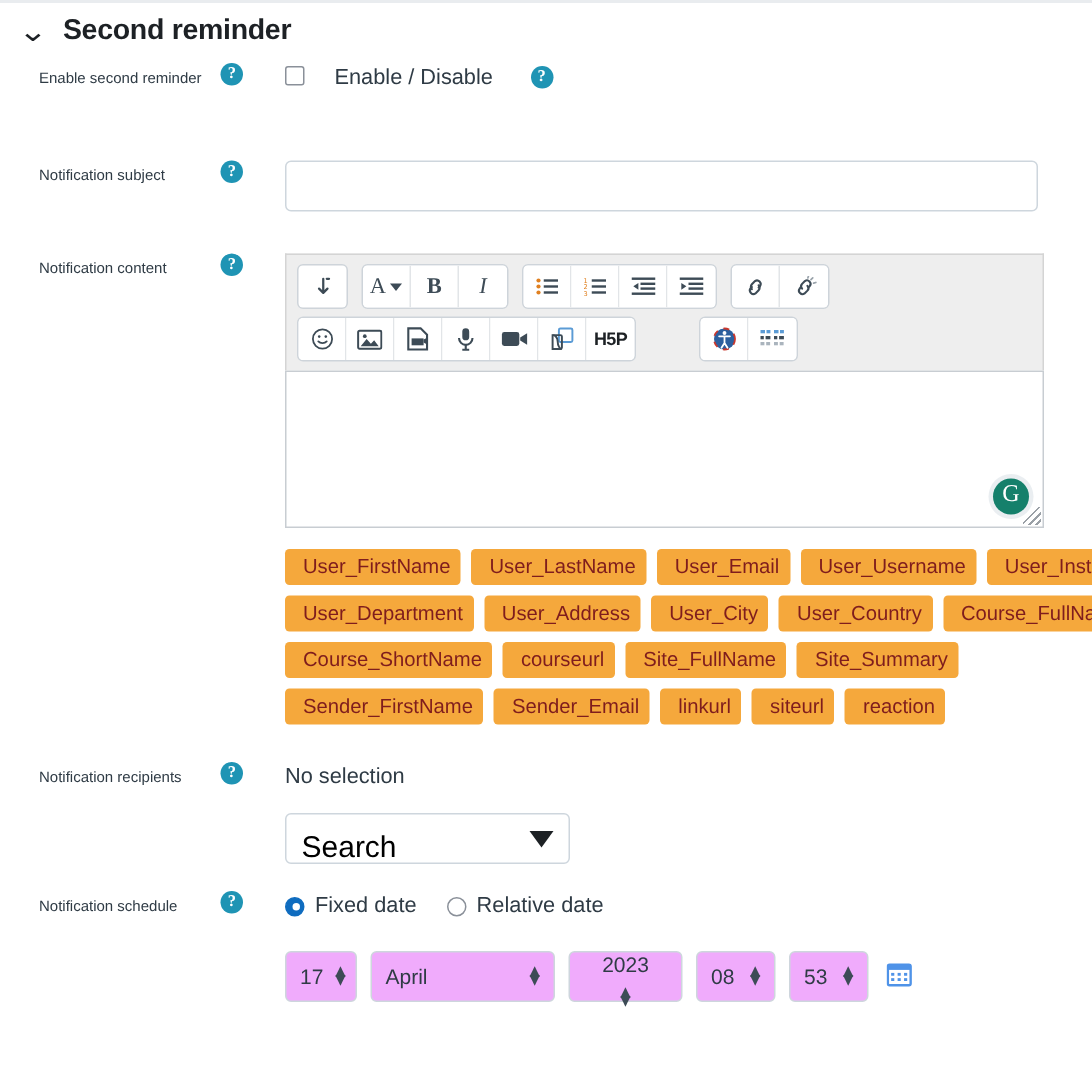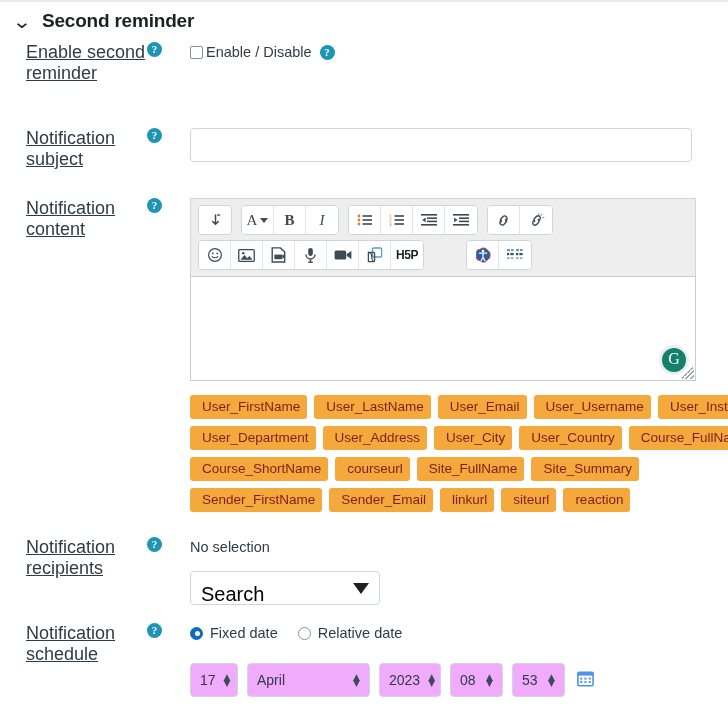--- a/index.html
+++ b/index.html
@@ -31,34 +31,34 @@
 
   
   .row { display:flex; width:100%; }
   .label-col {
     width:190px; flex:0 0 190px;
     padding-left:26px; padding-right:10px;
     position:relative;
   }
   .label-col .lbl {
     display:inline-block; width:128px;
-    line-height:21px; font-size:18px; color:#2f3b45;text-decoration:underline;
+    line-height:21px; font-size:10px; color:#2f3b45;
   }
   .help {
     display:inline-block; width:15px; height:15px; border-radius:50%;
     background:#1f94b4; color:#fff; font-size:11px; font-weight:700;
     text-align:center; line-height:15px; vertical-align:top;
     font-family:"Liberation Serif", serif;
     position:absolute; right:28px;
   }
   .field-col { flex:1 1 auto; padding-right:18px; }
 
   
   #row-enable { padding-top:4px; }
-  .cb-line { display:flex; align-items:center; gap:3px; padding-top:2px; }
+  .cb-line { display:flex; gap:20px; padding-top:2px; }
   .cb {
     width:13px; height:13px; border:1px solid #8a9099; border-radius:2px;
     background:#fff; flex:0 0 13px;
   }
   .cb-label { font-size:14.5px; color:#2f3b45; }
   .help-inline {
     display:inline-block; width:15px; height:15px; border-radius:50%;
     background:#1f94b4; color:#fff; font-size:11px; font-weight:700;
     text-align:center; line-height:15px;
     font-family:"Liberation Serif", serif; margin-left:5px;
@@ -149,21 +149,21 @@
 
   
   .date-row { display:flex; align-items:center; gap:9px; margin-top:22px; }
   .sel {
     height:34px; border:1px solid #ced6dd; border-radius:4px; background:#f0abfc;
     display:flex; align-items:center; justify-content:space-between;
     padding:0 9px; font-size:14px; color:#2f3b45; cursor:pointer; gap:8px;
   }
   .sel.w-day { width:48px; }
   .sel.w-month { width:123px; }
-  .sel.w-year { width:62px; }
+  .sel.w-year { width:76px;flex-direction:column; }
   .sel.w-hour { width:53px; }
   .sel.w-min { width:53px; }
   .spin { display:flex; flex-direction:column; line-height:0; }
   .spin i { font-style:normal; font-size:9px; color:#3d4b56; line-height:6px;
             font-family:"DejaVu Sans", sans-serif; }
   .cal-icon { margin-left:3px; }
 </style>
 </head>
 <body>
 

